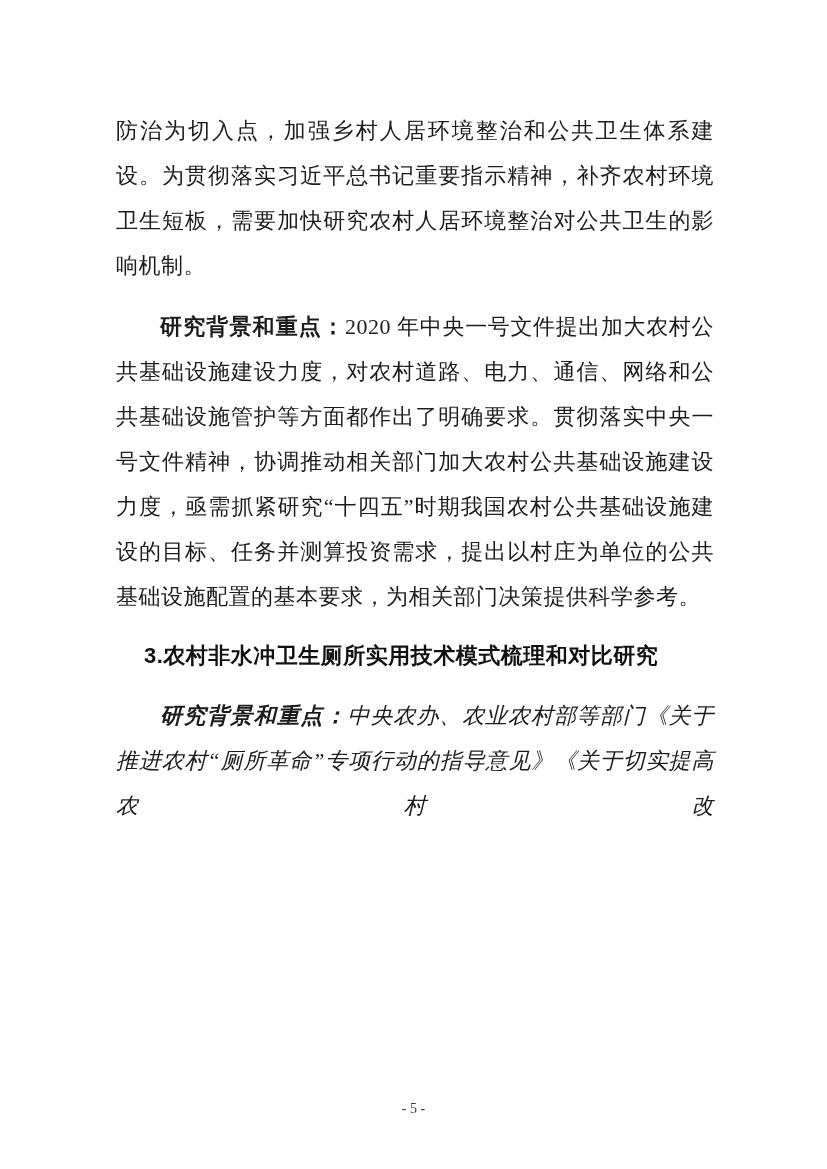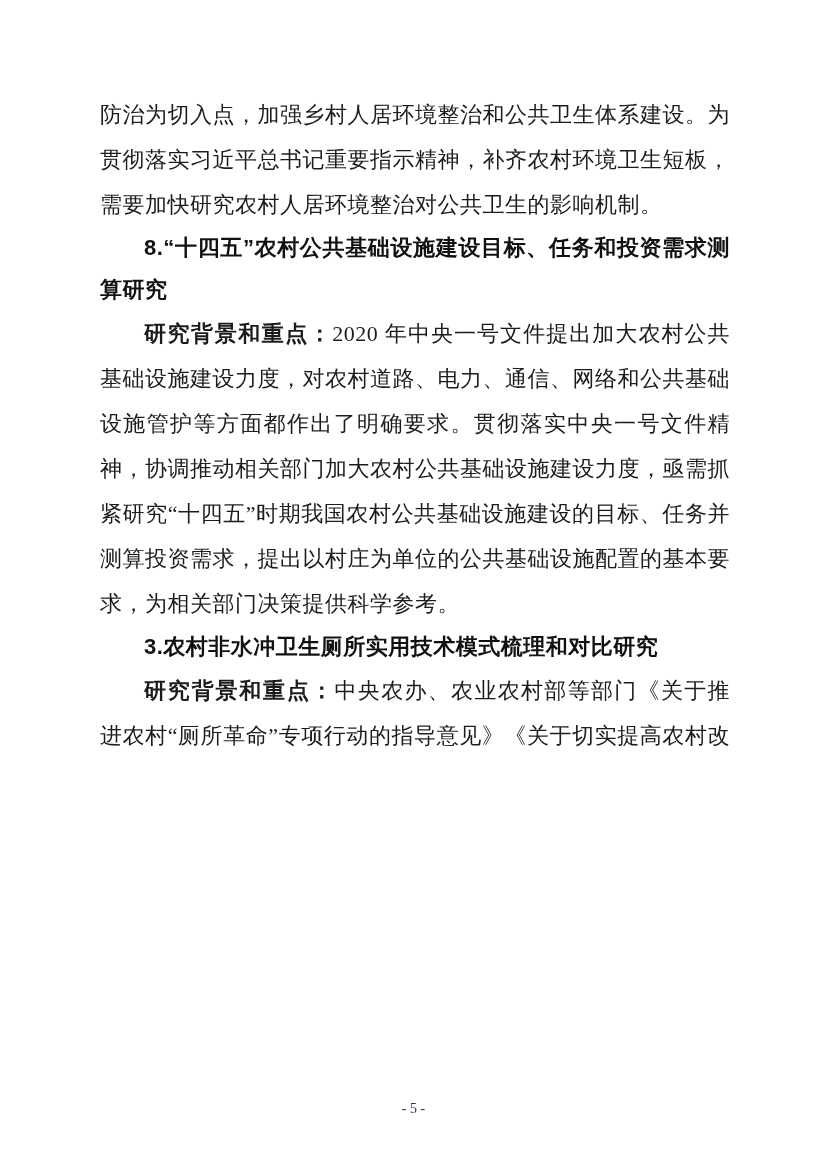--- a/index.html
+++ b/index.html
@@ -16,32 +16,33 @@
     overflow: hidden;
     box-sizing: border-box;
     padding: 92px 97px 0 100px;
     color: #1c1c1c;
     font-family: "Liberation Serif", "DejaVu Serif", serif;
   }
   .content {
     width: 630px;
   }
   p.body-par {
-    margin: 0;
+    margin: 16px;
     font-size: 22px;
     line-height: 45px;
     text-align: justify;
     text-justify: inter-ideograph;
     letter-spacing: 0.5px;
   }
   p.indent {
     text-indent: 2em;
   }
   p.fill-last {
     text-align-last: justify;
+    font-style: italic;
   }
   h2.sec-heading {
     margin: 0;
     font-family: "Liberation Sans", "DejaVu Sans", sans-serif;
     font-weight: bold;
     font-size: 22px;
     line-height: 42px;
     text-indent: 2em;
     text-align: justify;
     letter-spacing: 0.5px;
@@ -63,21 +64,20 @@
   }
 </style>
 </head>
 <body>
 
 <div class="page">
   <div class="content">
 
     <p class="body-par">防治为切入点，加强乡村人居环境整治和公共卫生体系建设。为贯彻落实习近平总书记重要指示精神，补齐农村环境卫生短板，需要加快研究农村人居环境整治对公共卫生的影响机制。</p>
 
-    <h2 class="sec-heading">8.“十四五”农村公共基础设施建设目标、任务和投资需求测算研究</h2>
     <p class="body-par indent"><span class="lead">研究背景和重点：</span><span>2020 年中央一号文件提出加大农村公共基础设施建设力度，对农村道路、电力、通信、网络和公共基础设施管护等方面都作出了明确要求。贯彻落实中央一号文件精神，协调推动相关部门加大农村公共基础设施建设力度，亟需抓紧研究“十四五”时期我国农村公共基础设施建设的目标、任务并测算投资需求，提出以村庄为单位的公共基础设施配置的基本要求，为相关部门决策提供科学参考。</span></p>
 
 
     <h2 class="sec-heading">3.农村非水冲卫生厕所实用技术模式梳理和对比研究</h2>
     <p class="body-par indent fill-last"><span class="lead">研究背景和重点：</span><span>中央农办、农业农村部等部门《关于推进农村“厕所革命”专项行动的指导意见》《关于切实提高农村改</span></p>
 
   </div>
 
   <div class="footer">- 5 -</div>
 </div>

